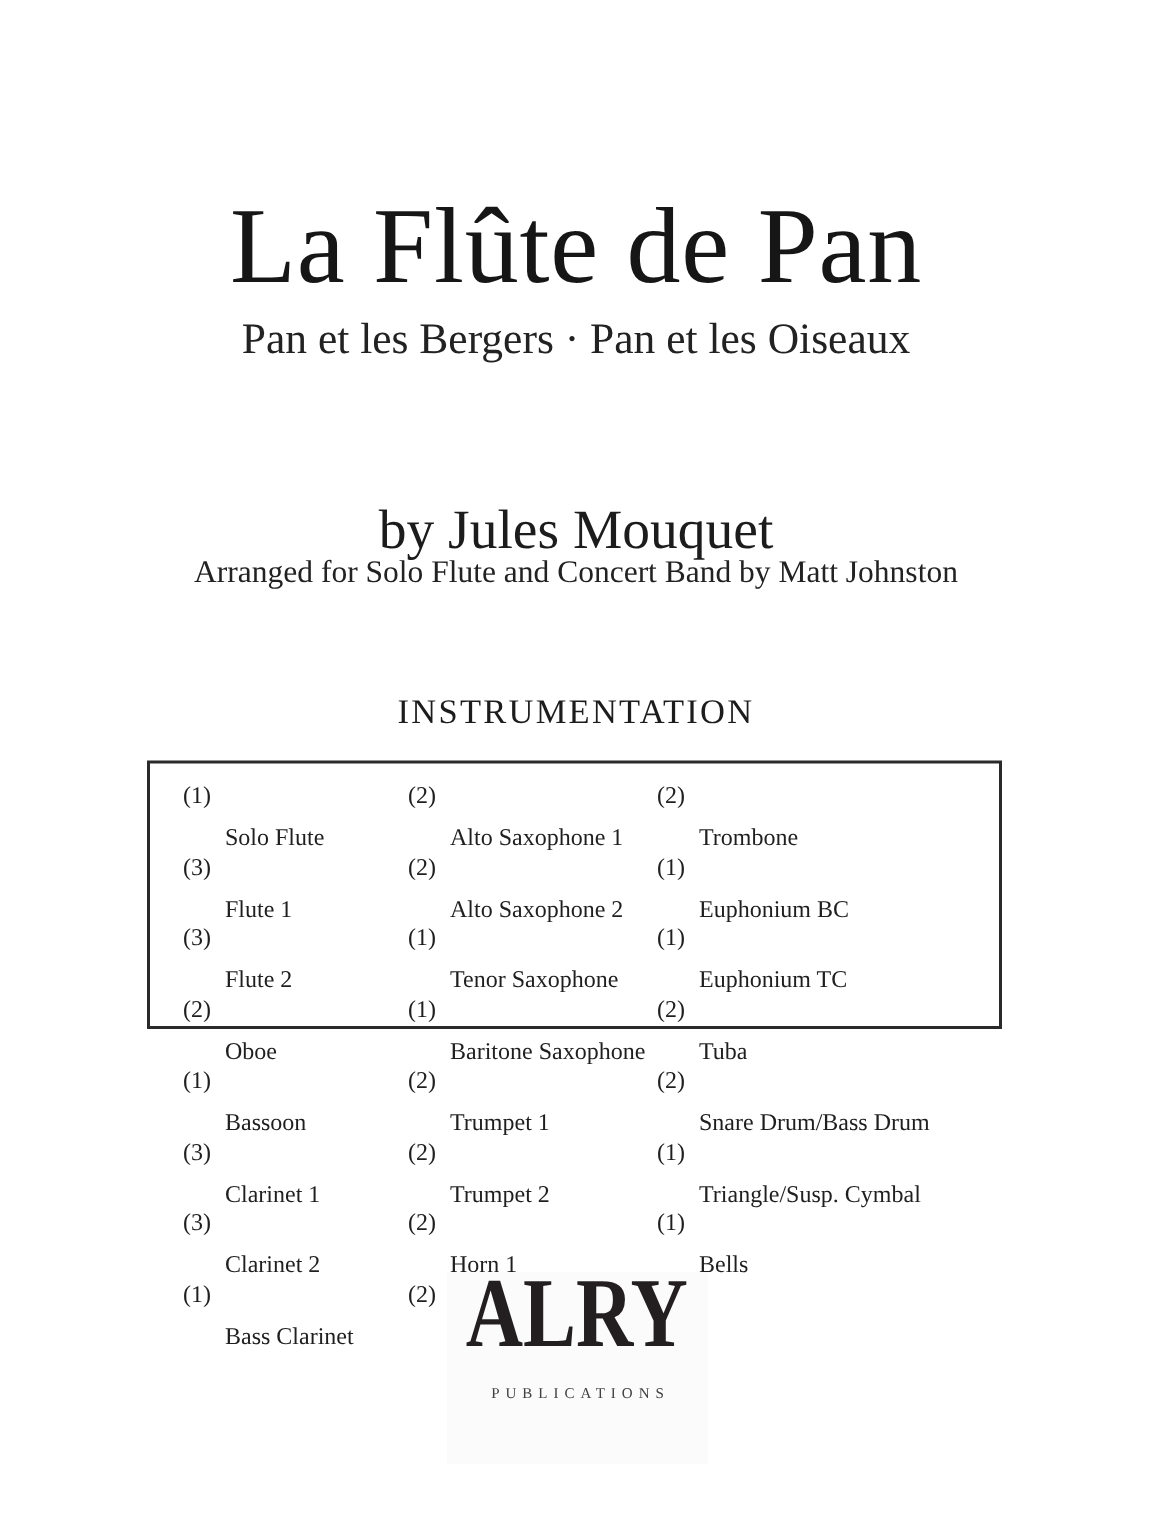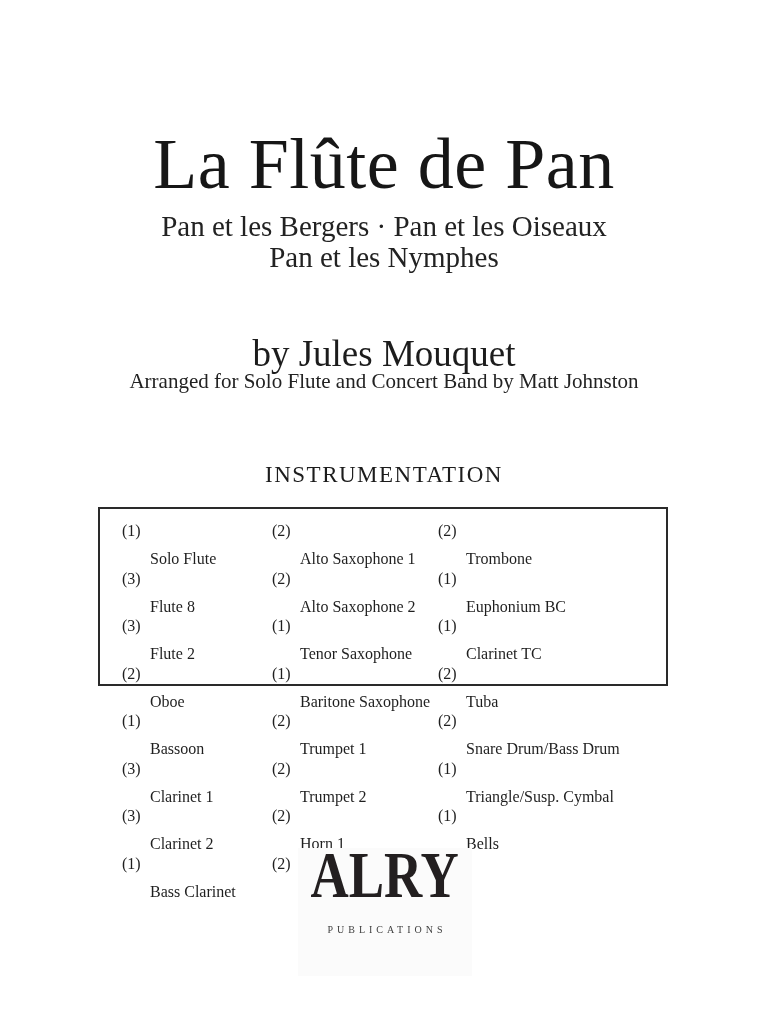--- a/index.html
+++ b/index.html
@@ -103,38 +103,37 @@
 </style>
 </head>
 <body>
 
 <div class="page">
 
   <div class="centered title">La Flûte de Pan</div>
 
   <div class="centered subtitle">
     <div>Pan et les Bergers · Pan et les Oiseaux</div>
-    <div>Pan et les Nymphes</div>
   </div>
 
   <div class="centered byline">by Jules Mouquet</div>
 
   <div class="centered arranger">Arranged for Solo Flute and Concert Band by Matt Johnston</div>
 
   <div class="centered inst-heading">INSTRUMENTATION</div>
 
   <div class="inst-box">
     <div class="inst-col c0">
         <div class="inst-row">
           <span class="inst-count">(1)</span>
           <span class="inst-name">Solo Flute</span>
         </div>
         <div class="inst-row">
           <span class="inst-count">(3)</span>
-          <span class="inst-name">Flute 8</span>
+          <span class="inst-name">Flute 1</span>
         </div>
         <div class="inst-row">
           <span class="inst-count">(3)</span>
           <span class="inst-name">Flute 2</span>
         </div>
         <div class="inst-row">
           <span class="inst-count">(2)</span>
           <span class="inst-name">Oboe</span>
         </div>
         <div class="inst-row">
@@ -192,21 +191,21 @@
         <div class="inst-row">
           <span class="inst-count">(2)</span>
           <span class="inst-name">Trombone</span>
         </div>
         <div class="inst-row">
           <span class="inst-count">(1)</span>
           <span class="inst-name">Euphonium BC</span>
         </div>
         <div class="inst-row">
           <span class="inst-count">(1)</span>
-          <span class="inst-name">Clarinet TC</span>
+          <span class="inst-name">Euphonium TC</span>
         </div>
         <div class="inst-row">
           <span class="inst-count">(2)</span>
           <span class="inst-name">Tuba</span>
         </div>
         <div class="inst-row">
           <span class="inst-count">(2)</span>
           <span class="inst-name">Snare Drum/Bass Drum</span>
         </div>
         <div class="inst-row">

